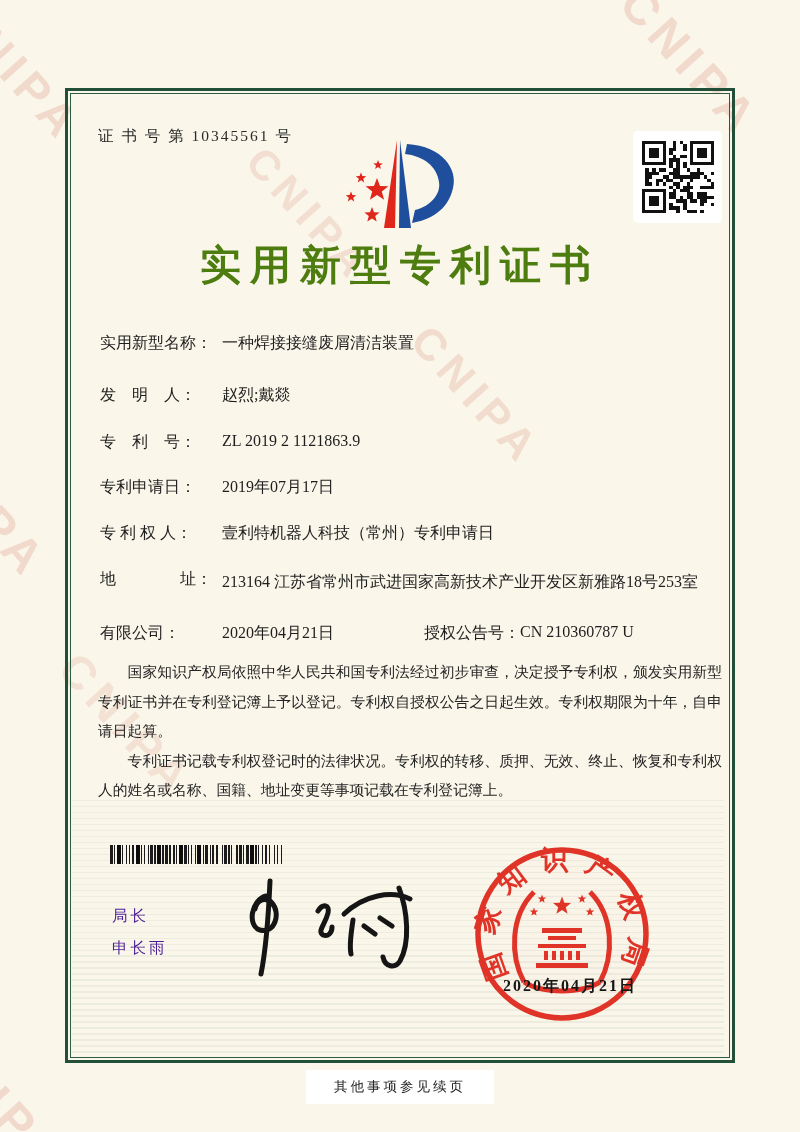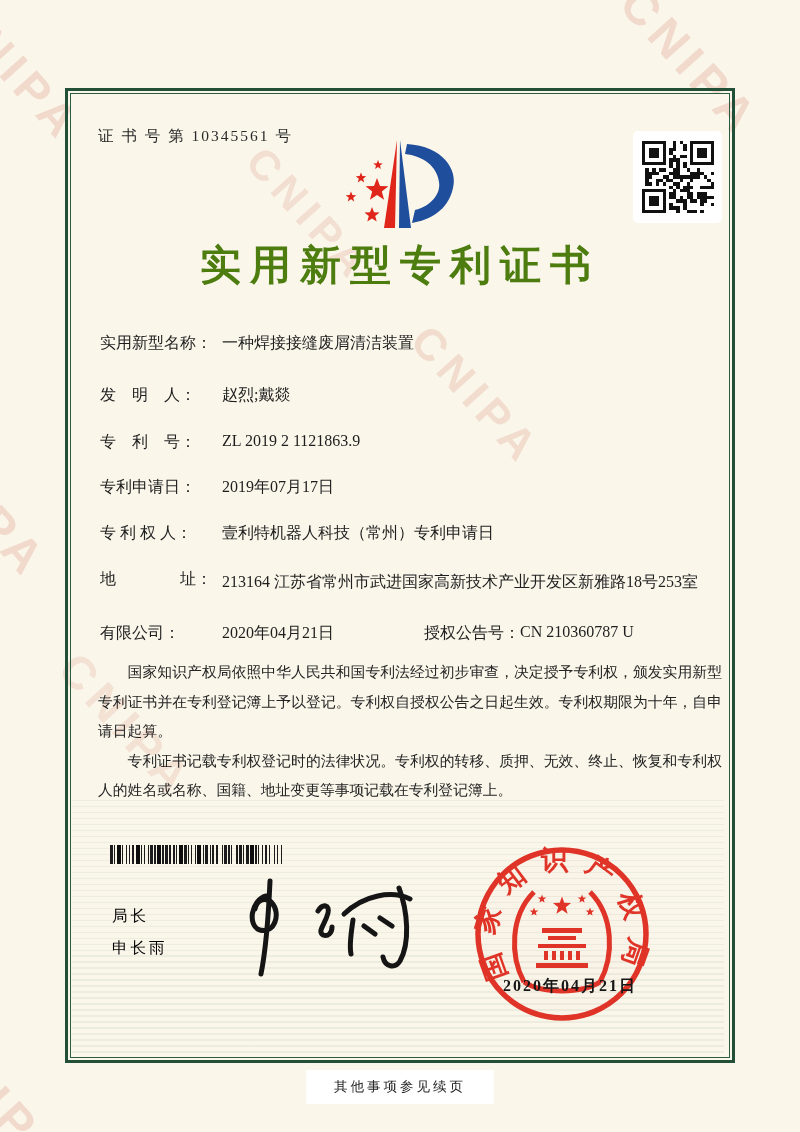--- a/index.html
+++ b/index.html
@@ -28,21 +28,21 @@
       letter-spacing:9px;color:#4d7c0f;}
   .row{position:absolute;left:100px;font-size:16px;color:#1e1e1e;}
   .lbl{display:inline-block;width:122px;vertical-align:top;white-space:pre;}
   .val{display:inline-block;vertical-align:top;}
   .row-addr .val{width:500px;line-height:26px;}
   .paras{position:absolute;left:98px;top:658px;width:624px;font-size:14.8px;line-height:29.5px;color:#232323;
       text-align:justify;}
   .paras p{margin:0;text-indent:2em;}
   .barcode{position:absolute;left:110px;top:845px;width:212px;height:19px;display:flex;align-items:stretch;}
   .barcode div{height:100%;}
-  .signer{position:absolute;left:112px;font-size:15.5px;letter-spacing:3px;color:#000000;}
+  .signer{position:absolute;left:112px;font-size:15.5px;letter-spacing:3px;color:#4c1d95;}
   .signer-title{top:906px;}
   .signer-name{top:938px;}
   .sig{position:absolute;left:222px;top:872px;}
   .seal{position:absolute;left:472px;top:844px;opacity:0.92;}
   .seal-date{position:absolute;left:470px;top:976px;width:200px;text-align:center;font-size:16px;
       font-weight:bold;color:#161616;letter-spacing:2px;}
   .page-no{position:absolute;left:0;top:1031px;width:100%;text-align:center;font-size:13px;
       letter-spacing:1px;color:#333;}
   .cont-box{position:absolute;left:50%;top:1070px;transform:translateX(-50%);background:#ffffff;
       padding:8px 28px;font-size:13.5px;letter-spacing:3px;color:#222;}

